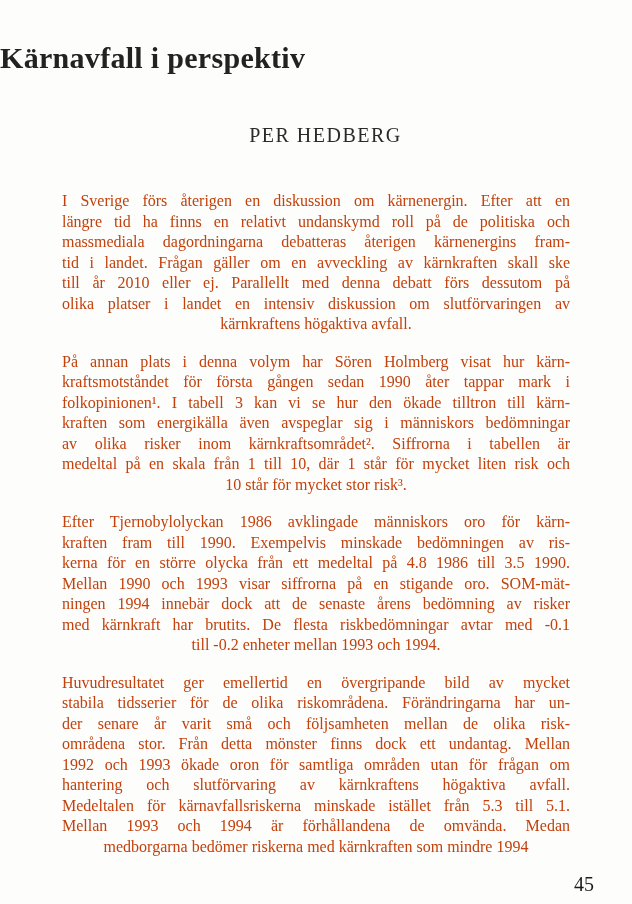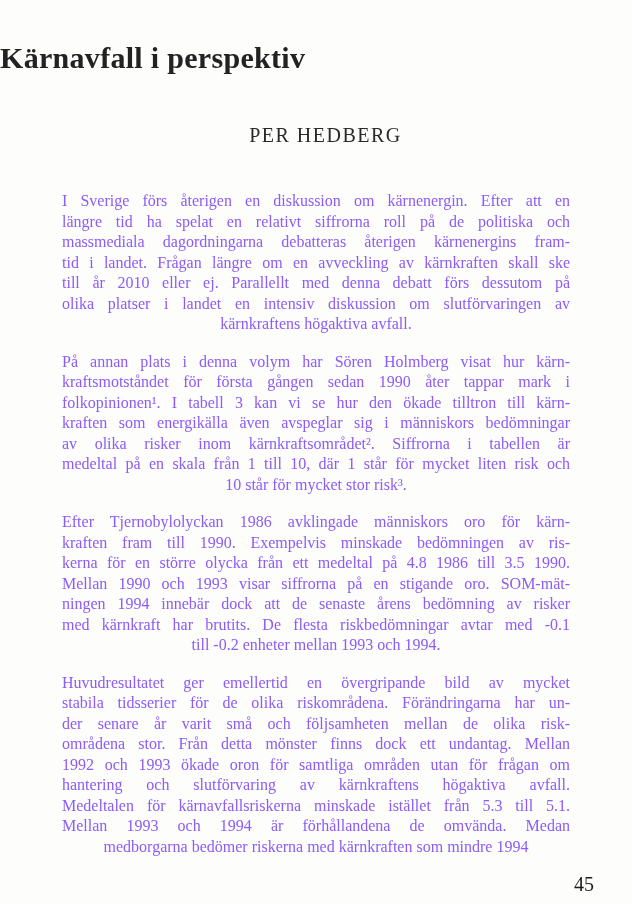--- a/index.html
+++ b/index.html
@@ -36,21 +36,21 @@
     color: #2a2a2a;
     padding-left: 19px;
   }
   .body-text {
     position: absolute;
     top: 191px;
     left: 62px;
     width: 508px;
     font-size: 16px;
     line-height: 20.5px;
-    color: #8b5cf6;
+    color: #c2410c;
   }
   .paragraph { margin-bottom: 17px; }
   .paragraph:last-child { margin-bottom: 8px; }
   .line {
     width: 100%;
     white-space: normal;
     text-align: center;
   }
   .line.just {
     text-align: justify;
@@ -68,23 +68,23 @@
 <body>
 
 <div class="page">
   <h1 class="page-title">Kärnavfall i perspektiv</h1>
 
   <div class="author-name">PER HEDBERG</div>
 
   <div class="body-text">
       <div class="paragraph">
         <div class="line just">I Sverige förs återigen en diskussion om kärnenergin. Efter att en</div>
-        <div class="line just">längre tid ha spelat en relativt siffrorna roll på de politiska och</div>
+        <div class="line just">längre tid ha finns en relativt undanskymd roll på de politiska och</div>
         <div class="line just">massmediala dagordningarna debatteras återigen kärnenergins fram-</div>
-        <div class="line just">tid i landet. Frågan längre om en avveckling av kärnkraften skall ske</div>
+        <div class="line just">tid i landet. Frågan gäller om en avveckling av kärnkraften skall ske</div>
         <div class="line just">till år 2010 eller ej. Parallellt med denna debatt förs dessutom på</div>
         <div class="line just">olika platser i landet en intensiv diskussion om slutförvaringen av</div>
         <div class="line">kärnkraftens högaktiva avfall.</div>
       </div>
       <div class="paragraph">
         <div class="line just">På annan plats i denna volym har Sören Holmberg visat hur kärn-</div>
         <div class="line just">kraftsmotståndet för första gången sedan 1990 åter tappar mark i</div>
         <div class="line just">folkopinionen¹. I tabell 3 kan vi se hur den ökade tilltron till kärn-</div>
         <div class="line just">kraften som energikälla även avspeglar sig i människors bedömningar</div>
         <div class="line just">av olika risker inom kärnkraftsområdet². Siffrorna i tabellen är</div>

